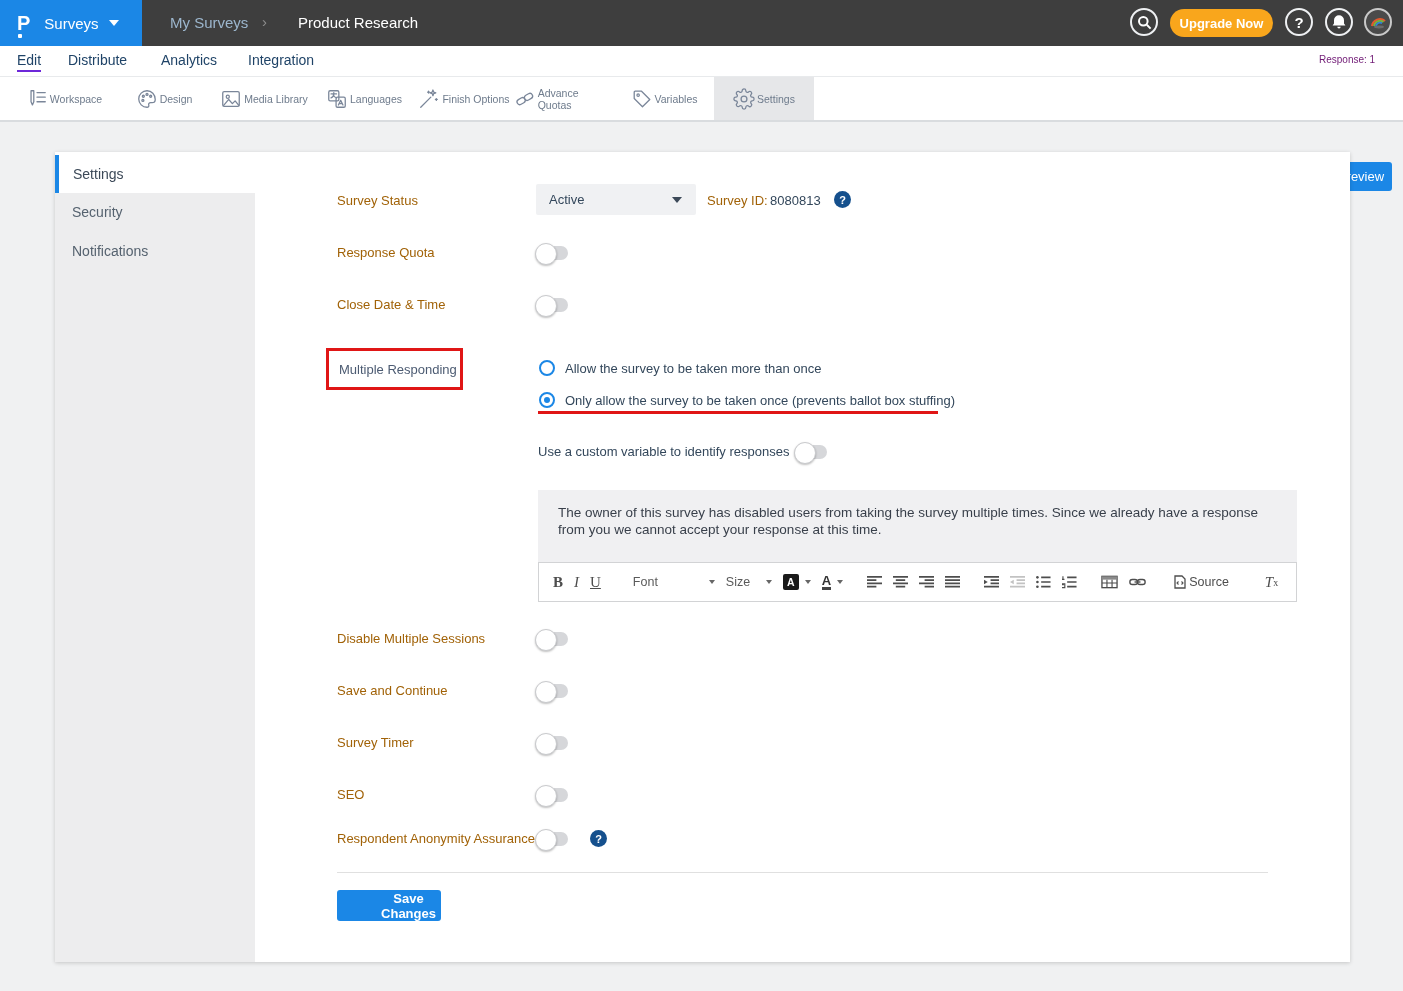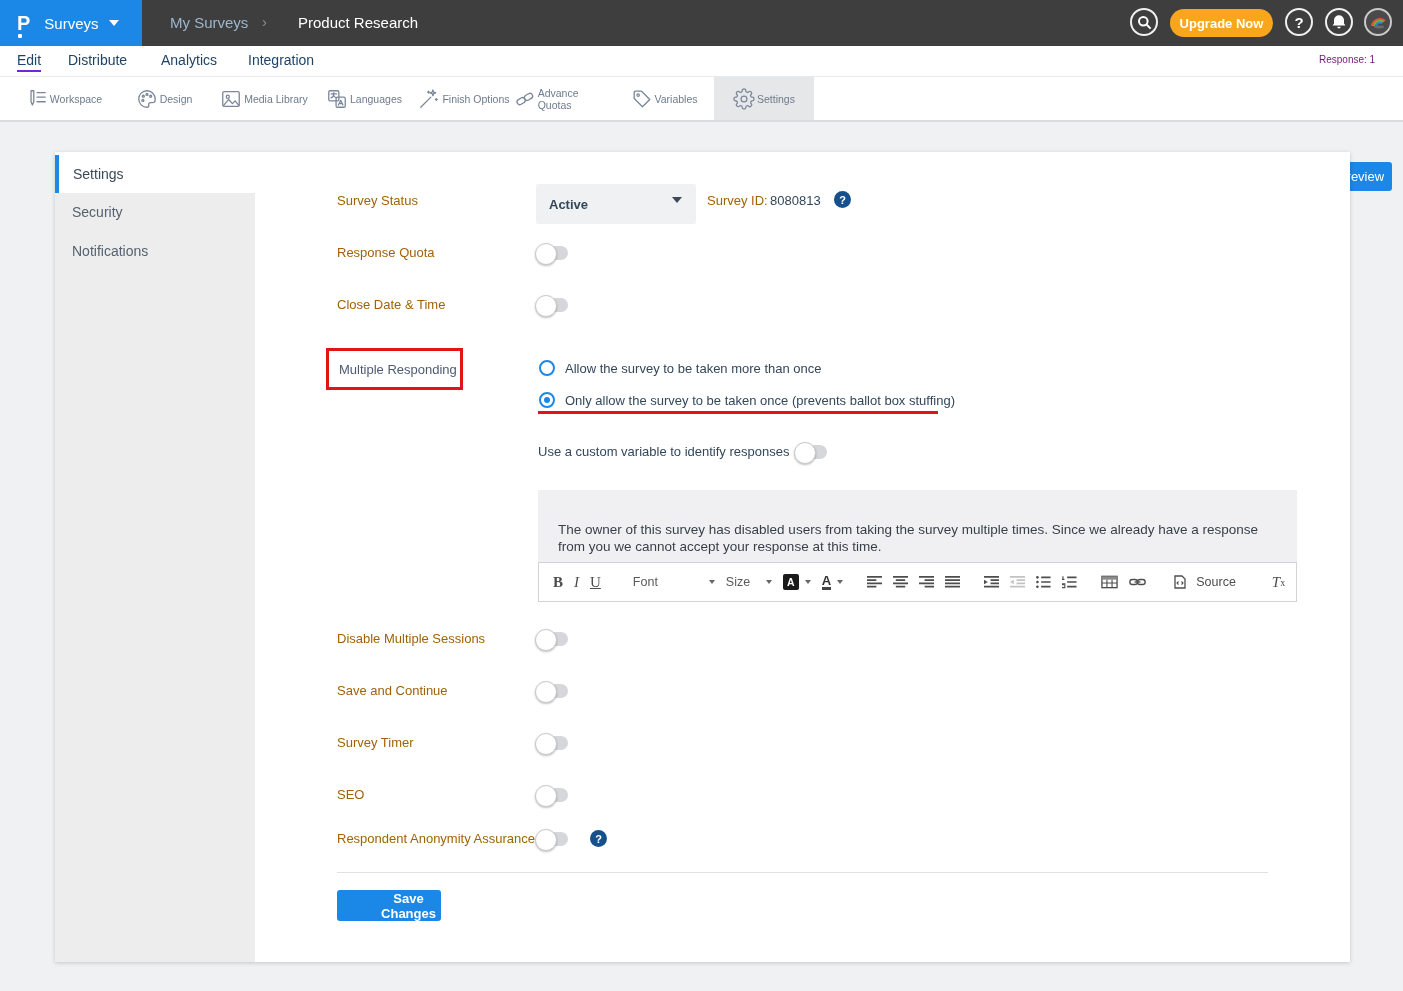--- a/index.html
+++ b/index.html
@@ -49,51 +49,51 @@
   
   .panel { left:55px; top:152px; width:1295px; height:810px; background:#fff; box-shadow:0 1px 4px rgba(0,0,0,.18); }
   .side-active { left:55px; top:155px; width:200px; height:38px; background:#fff; border-left:4px solid #1b87e6; display:flex; align-items:center; cursor:pointer; }
   .side-active span { margin-left:14px; font-size:14px; color:#3c4958; }
   .side-gray { left:55px; top:193px; width:200px; height:769px; background:#ededee; }
   .side-item { height:39px; line-height:39px; padding-left:17px; font-size:14px; color:#55626f; cursor:pointer; }
 
   .field-label { position:absolute; font-size:13px; color:#a16207; }
   .value-text { position:absolute; font-size:13px; color:#33475b; }
 
-  .select { left:536px; top:184px; width:160px; height:40px; background:#f0f1f3; border-radius:2px; display:flex; align-items:center; cursor:pointer;font-weight:bold; }
+  .select { left:536px; top:184px; width:160px; height:31px; background:#f0f1f3; border-radius:2px; display:flex; align-items:center; cursor:pointer; }
   .select span { margin-left:13px; font-size:13px; color:#33475b; }
   .select .sel-caret { position:absolute; right:14px; top:13px; width:0; height:0; border-left:5px solid transparent; border-right:5px solid transparent; border-top:6px solid #3c4958; }
 
   .help-dot { position:absolute; width:17px; height:17px; border-radius:50%; background:#15508d; color:#fff; font-size:11px; font-weight:bold; display:flex; align-items:center; justify-content:center; cursor:pointer; }
 
   .toggle { position:absolute; width:30px; height:14px; background:#d6d7da; border-radius:7px; cursor:pointer; }
   .toggle::before { content:""; position:absolute; left:-3px; top:-3px; width:20px; height:20px; background:#fff; border:1px solid #c9cacd; border-radius:50%; box-shadow:0 1px 2px rgba(0,0,0,.25); }
 
   .red-box { left:326px; top:348px; width:137px; height:42px; border:3px solid #e01616; display:flex; align-items:center; }
   .red-box span { margin-left:10px; font-size:13px; color:#4c5b72; }
   .radio { position:absolute; width:16px; height:16px; border:2px solid #1b87e6; border-radius:50%; background:#fff; cursor:pointer; }
   .radio.checked::after { content:""; position:absolute; left:3px; top:3px; width:6px; height:6px; background:#1b87e6; border-radius:50%; }
   .radio-label { position:absolute; font-size:13px; color:#33475b; }
   .red-underline { left:538px; top:411px; width:400px; height:3px; background:#e01616; }
 
   .msg-box { left:538px; top:490px; width:759px; height:72px; background:#f0f0f2; }
-  .msg-text { padding:32px 20px 0 20px; font-size:13.5px; line-height:16.5px; color:#383f4a; }
+  .msg-text { padding:15px 20px 0 20px; font-size:13.5px; line-height:16.5px; color:#383f4a; }
 
   .editor-bar { left:538px; top:562px; width:759px; height:40px; background:#fff; border:1px solid #d2d3d5; display:flex; align-items:center; padding-left:14px; gap:11px; }
   .ed-btn { display:flex; align-items:center; cursor:pointer; color:#4d4d4d; }
   .ed-b { font-family:"Liberation Serif",serif; font-weight:bold; font-size:15px; }
   .ed-i { font-family:"Liberation Serif",serif; font-style:italic; font-size:15px; }
   .ed-u { font-family:"Liberation Serif",serif; font-size:15px; text-decoration:underline; }
   .ed-drop { display:flex; align-items:center; justify-content:space-between; color:#5a5a5a; font-size:12.5px; cursor:pointer; }
   .ed-caret { width:0; height:0; border-left:3.5px solid transparent; border-right:3.5px solid transparent; border-top:4.5px solid #666; margin-left:6px; }
   .ed-bga { width:16px; height:16px; background:#1a1a1a; border-radius:2px; color:#fff; font-size:10.5px; font-weight:bold; display:flex; align-items:center; justify-content:center; }
   .ed-fga { font-size:13px; font-weight:bold; color:#333; border-bottom:3px solid #444; line-height:13px; }
   .ed-btn svg { stroke:#4d4d4d; stroke-width:1.8; fill:none; stroke-linecap:butt; }
   .ed-btn.disabled svg { stroke:#c2c2c2; }
-  .ed-source { gap:10px; font-size:12.5px; color:#4d4d4d; }
+  .ed-source { gap:3px; font-size:12.5px; color:#4d4d4d; }
   .ed-tx { font-family:"Liberation Serif",serif; font-style:italic; font-size:15px; }
   .ed-tx sub { font-size:10px; font-style:normal; }
   .ed-sep { width:10px; }
 
   .divider { left:337px; top:872px; width:931px; height:1px; background:#e0e0e0; }
   .save-btn { left:337px; top:890px; width:104px; height:31px; background:#1b87e6; border:0; border-radius:3px; color:#fff; font-size:13px; font-weight:bold; font-family:"Liberation Sans",sans-serif; cursor:pointer;padding-left:39px; }
 </style>
 </head>
 <body>
 

